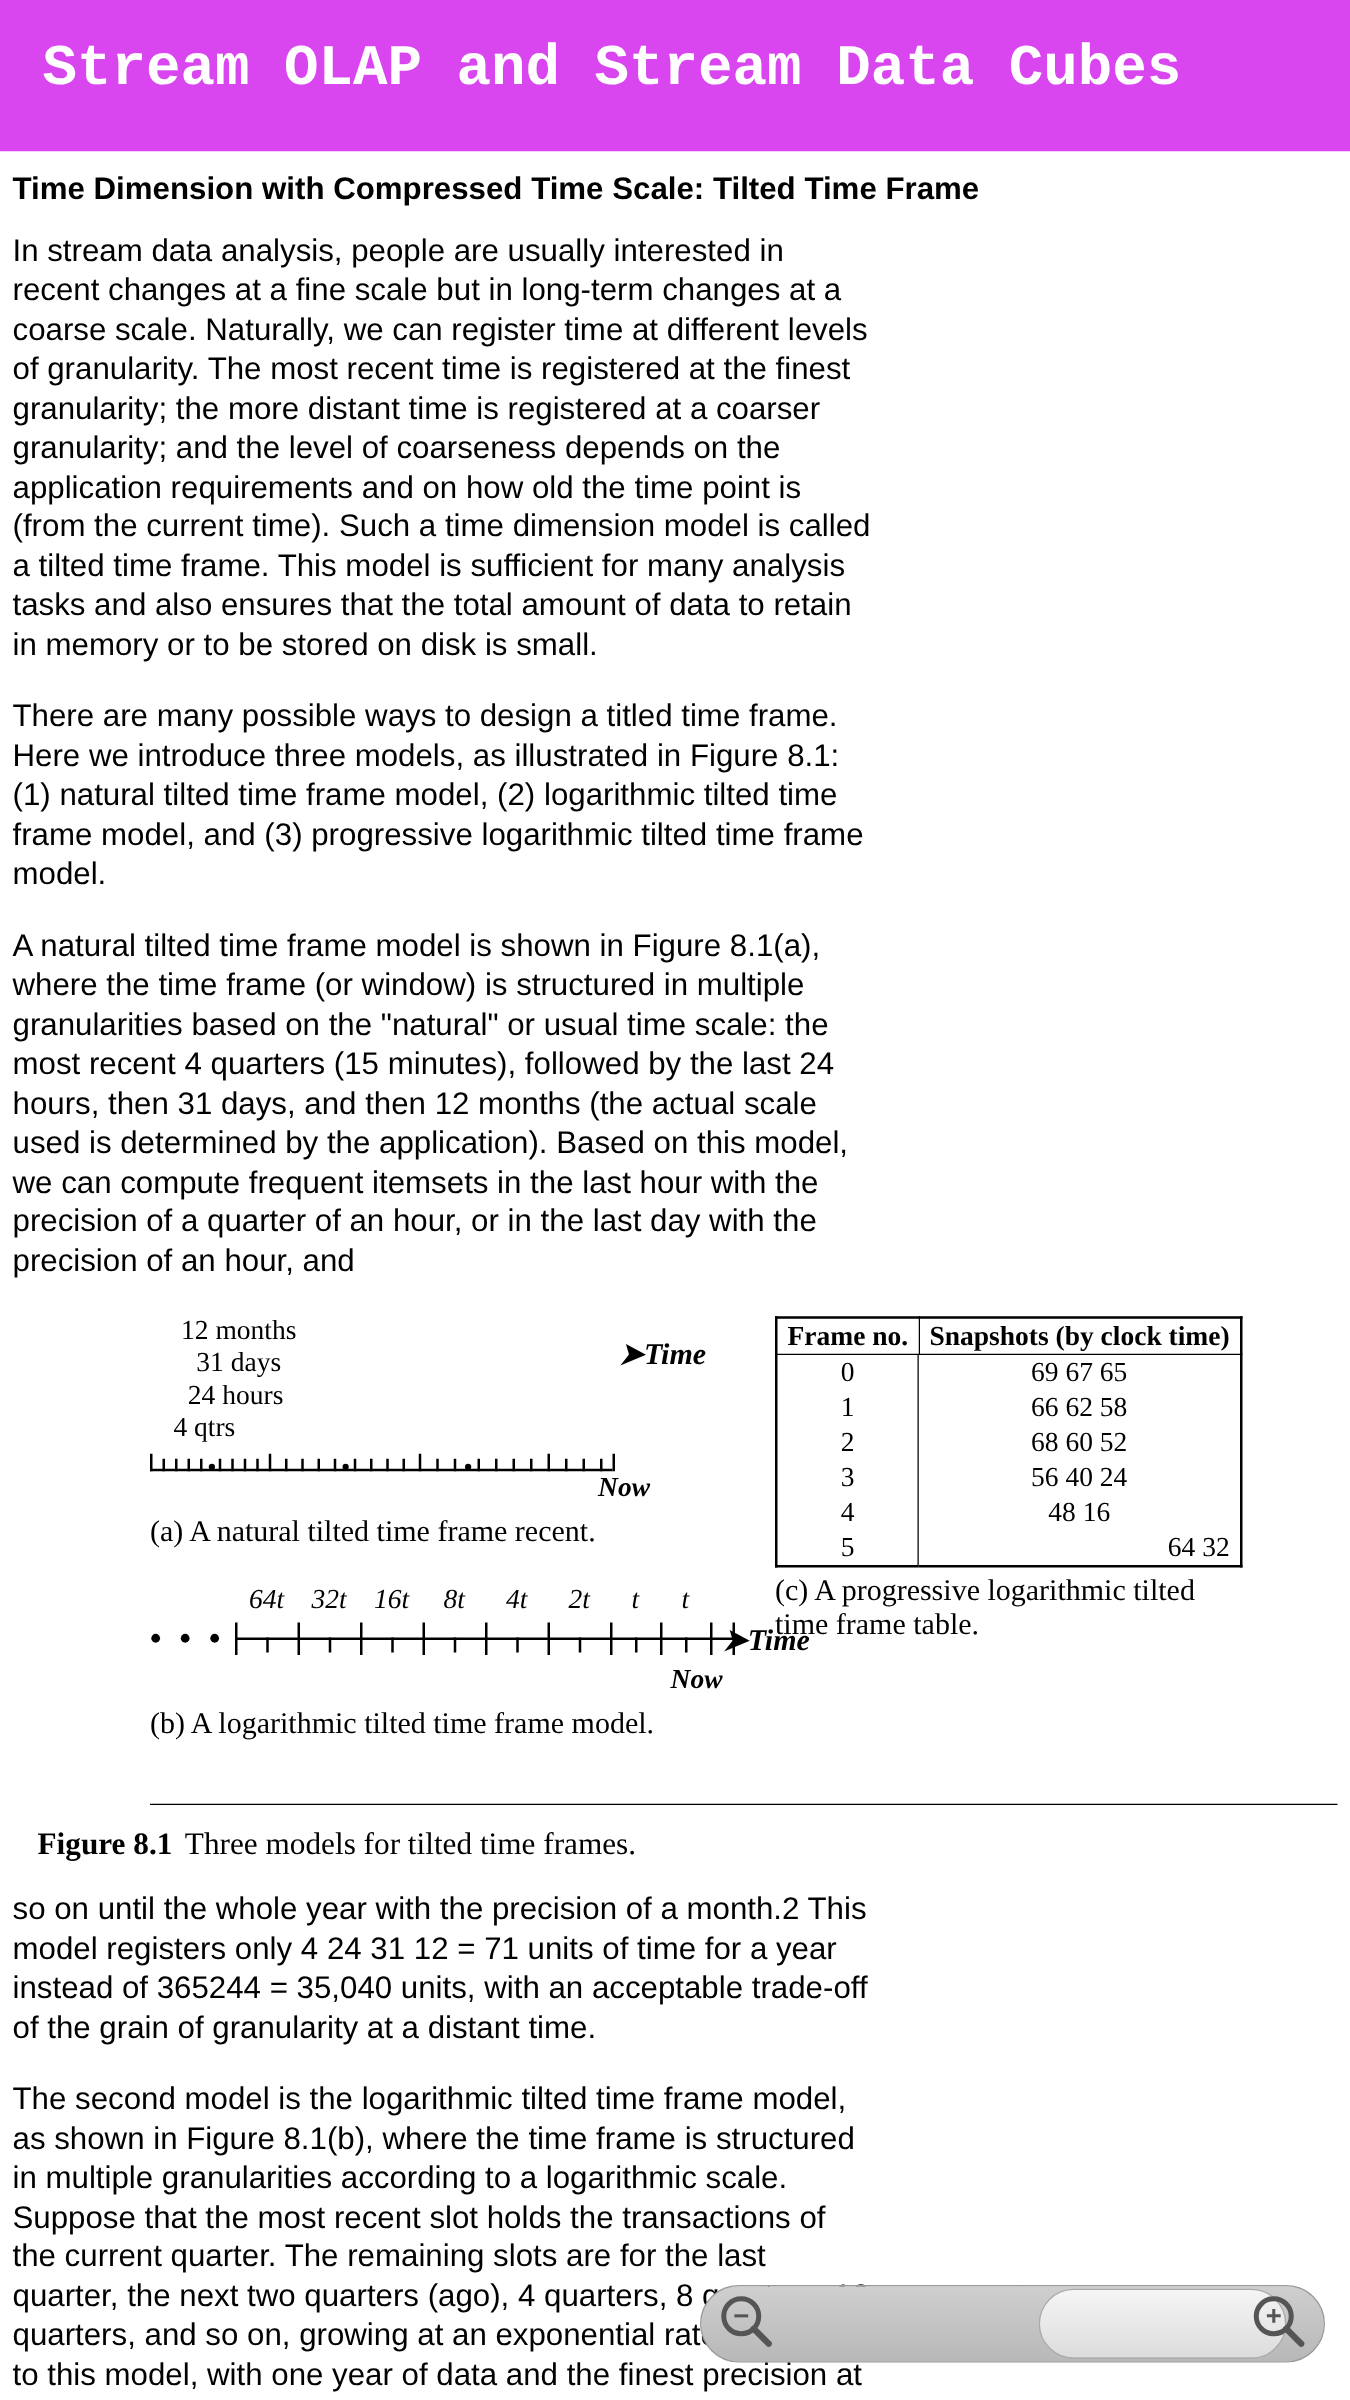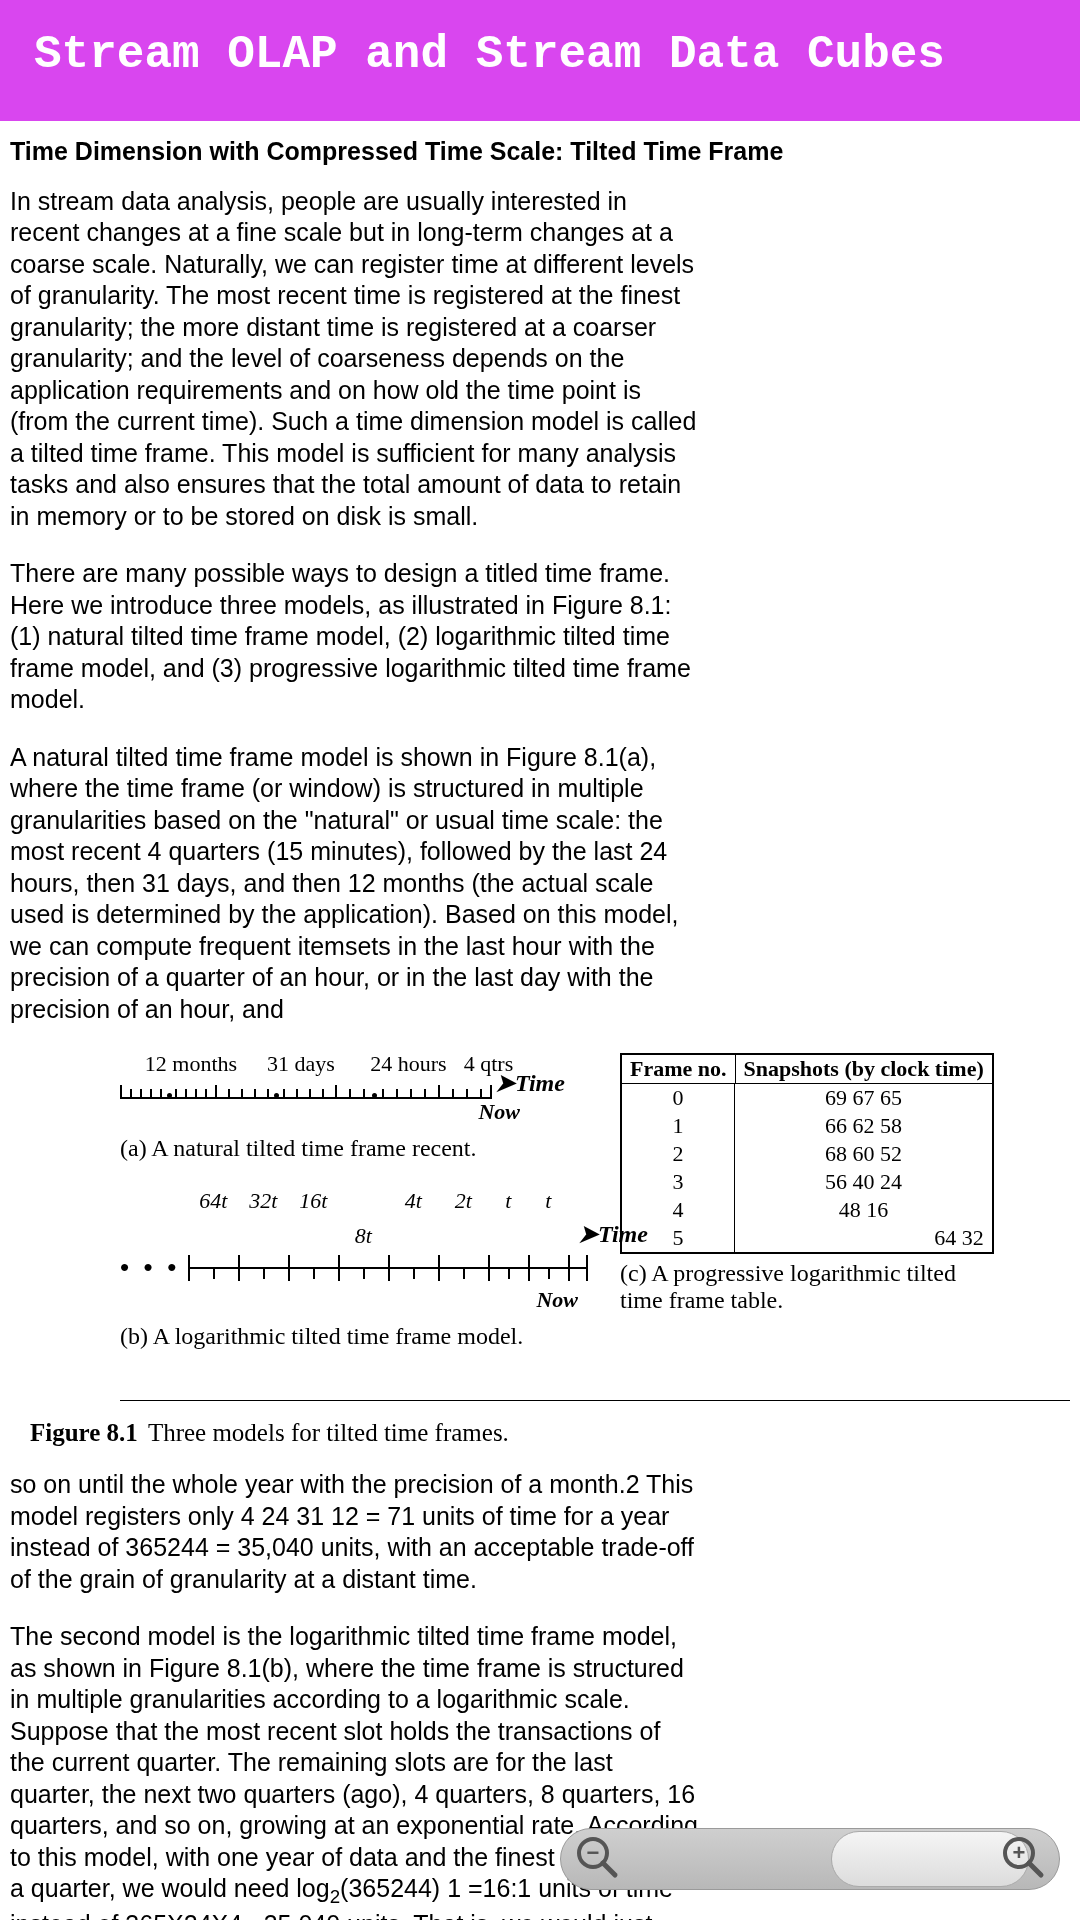--- a/index.html
+++ b/index.html
@@ -51,21 +51,21 @@
 
   <p class="para">In stream data analysis, people are usually interested in recent changes at a fine scale but in long-term changes at a coarse scale. Naturally, we can register time at different levels of granularity. The most recent time is registered at the finest granularity; the more distant time is registered at a coarser granularity; and the level of coarseness depends on the application requirements and on how old the time point is (from the current time). Such a time dimension model is called a tilted time frame. This model is sufficient for many analysis tasks and also ensures that the total amount of data to retain in memory or to be stored on disk is small.</p>
   <p class="para">There are many possible ways to design a titled time frame. Here we introduce three models, as illustrated in Figure 8.1: (1) natural tilted time frame model, (2) logarithmic tilted time frame model, and (3) progressive logarithmic tilted time frame model.</p>
   <p class="para">A natural tilted time frame model is shown in Figure 8.1(a), where the time frame (or window) is structured in multiple granularities based on the "natural" or usual time scale: the most recent 4 quarters (15 minutes), followed by the last 24 hours, then 31 days, and then 12 months (the actual scale used is determined by the application). Based on this model, we can compute frequent itemsets in the last hour with the precision of a quarter of an hour, or in the last day with the precision of an hour, and</p>
 
   <div class="figure-block">
     <div class="figure-row">
       <div class="figure-left">
 
         <div style="position:relative;">
-          <div class="tl-labels" style="padding-left:16px;">
+          <div class="tl-labels" style="padding-left:16px;flex-direction:column;">
             <span style="width:110px;">12 months</span>
             <span style="width:110px;">31 days</span>
             <span style="width:105px;">24 hours</span>
             <span style="width:55px;">4 qtrs</span>
           </div>
           <div style="width:370px; height:20px; position:relative; border-bottom:2px solid #000;">
 
             <div style="position:absolute;left:0;top:6px;width:2px;height:14px;background:#000;"></div>
             <div style="position:absolute;left:10px;top:10px;width:2px;height:10px;background:#000;"></div>
             <div style="position:absolute;left:20px;top:10px;width:2px;height:10px;background:#000;"></div>
@@ -106,21 +106,21 @@
         <div class="caption">(a) A natural tilted time frame recent.</div>
 
         <div style="position:relative;margin-top:10px;">
           <div style="display:flex;align-items:flex-end;">
             <span class="dots3">• • •</span>
             <div style="margin-left:8px;">
               <div class="tl-labels" style="font-style:italic;font-size:22px;">
                 <span style="width:50px;">64t</span>
                 <span style="width:50px;">32t</span>
                 <span style="width:50px;">16t</span>
-                <span style="width:50px;margin-top:35px;">8t</span>
+                <span style="width:50px;">8t</span>
                 <span style="width:50px;">4t</span>
                 <span style="width:50px;">2t</span>
                 <span style="width:40px;">t</span>
                 <span style="width:40px;">t</span>
               </div>
               <div class="log-ticks" style="width:400px;">
                 <div class="base"></div>
                 <div class="tk big" style="left:0;"></div>
                   <div class="tk small" style="left:25px;"></div>
                 <div class="tk big" style="left:50px;"></div>

